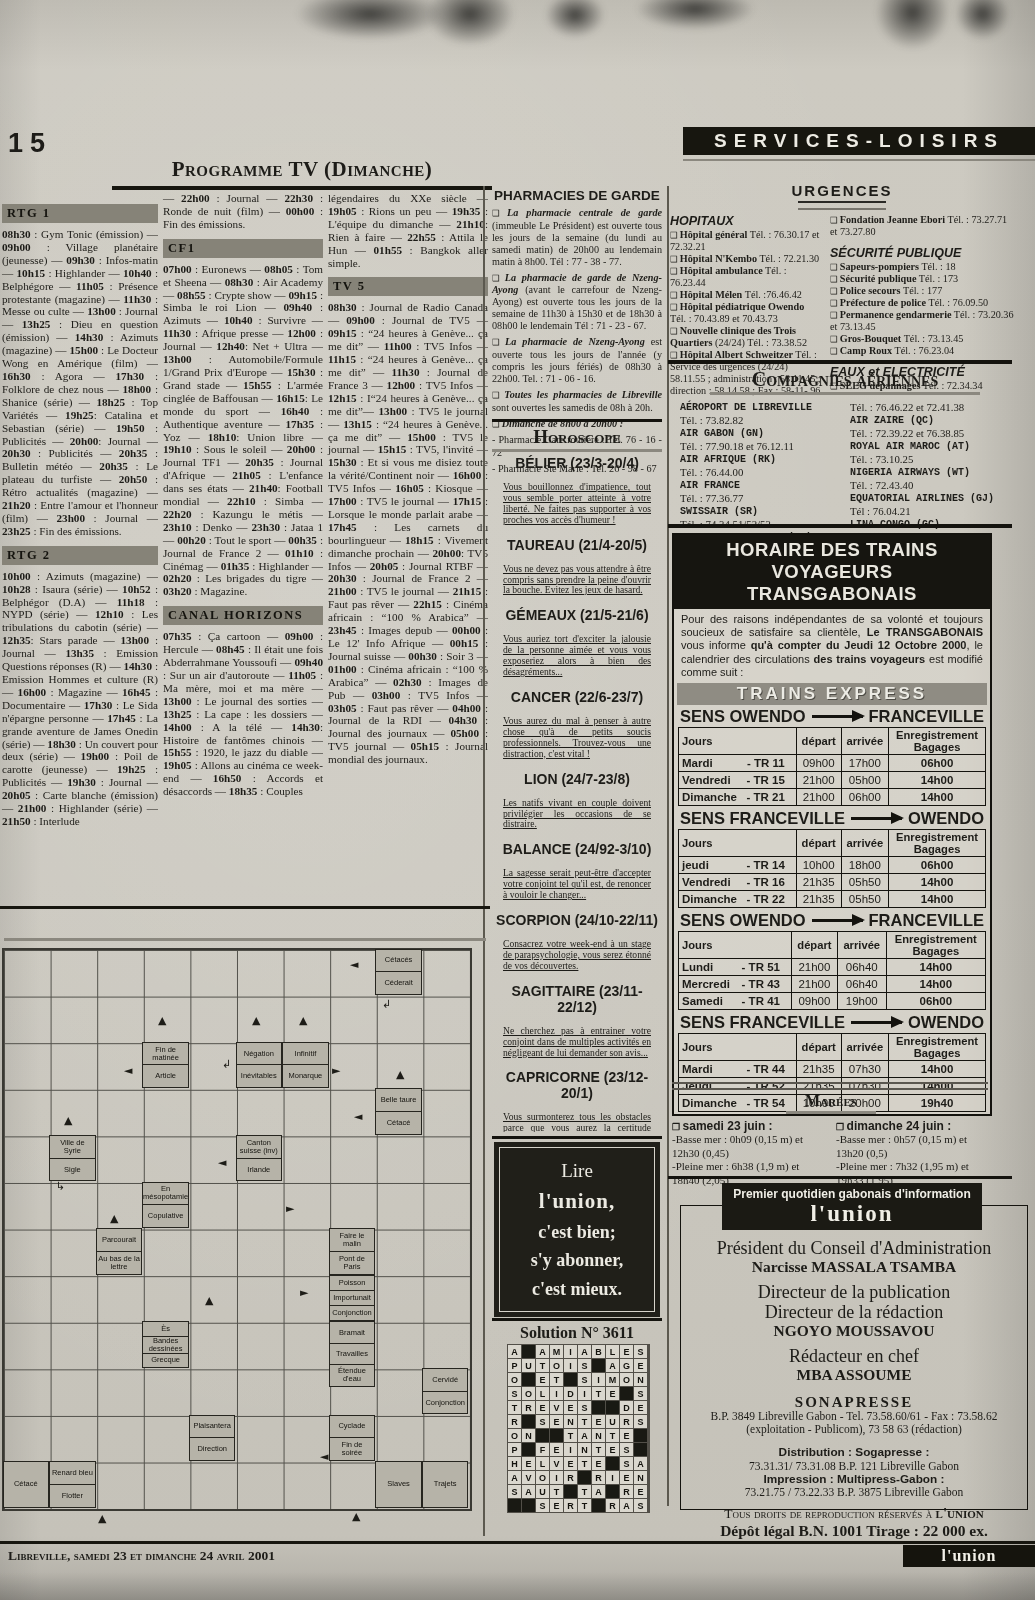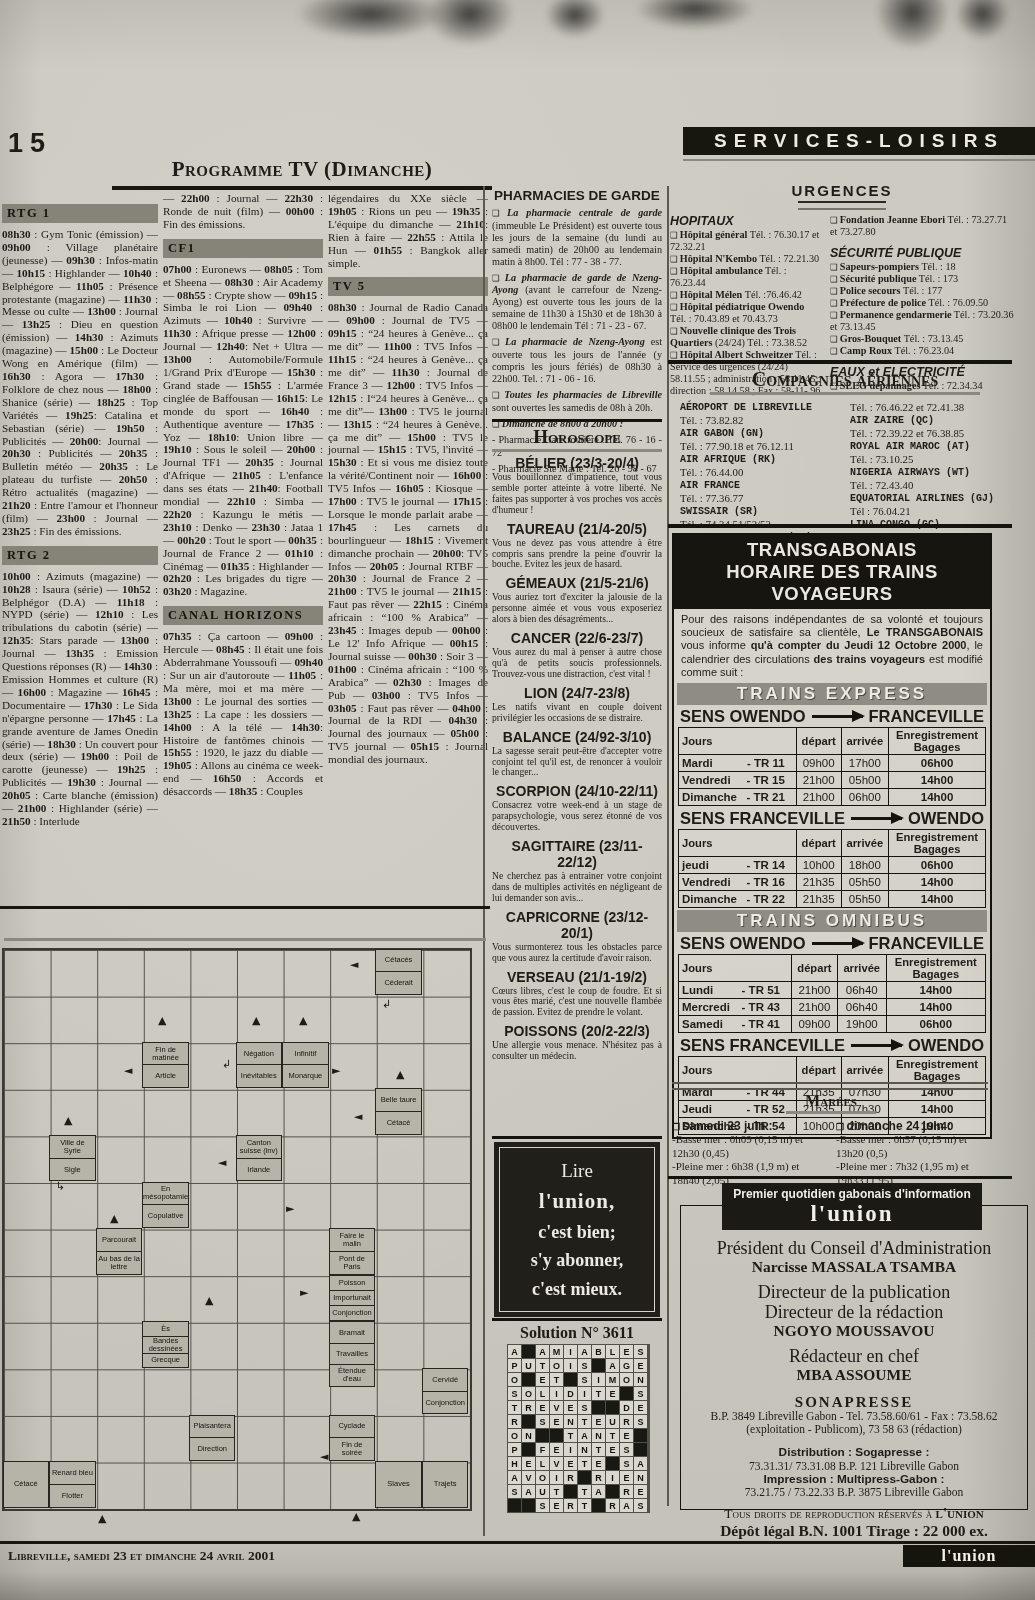--- a/index.html
+++ b/index.html
@@ -25,21 +25,21 @@
   .tvtext b{font-weight:bold;}
   
   .ph-title{font-family:"Liberation Sans",sans-serif;font-weight:bold;font-size:13.5px;text-align:center;margin:0 0 3px;}
   .ph-item{font-size:10.2px;line-height:11.9px;margin:4px 0;text-align:justify;}
   .ph-bullet{font-size:8.5px;}
   .ph-lead{font-style:italic;font-weight:bold;}
   .divider{background:#14130e;height:3px;}
   .horo-title{font-variant:small-caps;font-weight:bold;font-size:19px;text-align:center;margin:0;}
   .sign{margin:3px 0 5px;}
   .sign-h{font-family:"Liberation Sans",sans-serif;font-weight:bold;font-size:14px;text-align:center;margin:1px 0;}
-  .sign-p{font-size:9.6px;line-height:10.9px;text-align:justify;margin:0;}
+  .sign-p{font-size:9.6px;line-height:10.9px;text-align:justify;margin:11px;text-decoration:underline;}
   .adbox{background:#201f19;padding:5px;}
   .adbox-in{border:1.5px solid #d6d3ca;color:#eceae2;text-align:center;display:flex;flex-direction:column;
     justify-content:space-evenly;height:155px;padding:4px 0;}
   .ad-l1{font-size:19px;}
   .ad-l2{font-size:21px;font-weight:bold;letter-spacing:1px;}
   .ad-l3{font-size:18px;font-weight:bold;}
   .sol-title{font-weight:bold;font-size:16px;text-align:center;margin:0;}
   .sol-grid{display:grid;grid-template-columns:repeat(10,13px);grid-auto-rows:13px;gap:1px;background:#524f48;
     padding:1px;width:141px;}
   .sol-cell{background:#dad7ce;display:flex;align-items:center;justify-content:center;
@@ -493,22 +493,22 @@
             <b>LINA CONGO (GC)</b>
             <span>Tél : 73.77.07</span>
           </div>
         </div>
     </div>
   </div>
   <div class="abs divider" style="left:668px;top:524px;width:344px;height:3.5px;"></div>
 
   <div class="abs train-box" style="left:672px;top:533px;width:316px;">
     <div class="train-head">
+      <div>HORAIRE DES TRAINS VOYAGEURS</div>
       <div>TRANSGABONAIS</div>
-      <div>HORAIRE DES TRAINS VOYAGEURS</div>
     </div>
     <p class="train-intro"><span>Pour des raisons indépendantes de sa volonté et toujours soucieux de satisfaire sa clientèle, </span><b>Le TRANSGABONAIS</b><span> vous informe </span><b>qu'à compter du Jeudi 12 Octobre 2000</b><span>, le calendrier des circulations </span><b>des trains voyageurs</b><span> est modifié comme suit :</span></p>
     <div class="train-banner">TRAINS EXPRESS</div>
 
     <div class="sens">
         <span>SENS OWENDO</span>
         <span class="sensline"></span>
         <span>FRANCEVILLE</span>
       </div>
     <table class="ttable">
@@ -605,21 +605,20 @@
                 <span>- TR 22</span>
               </span>
             </td>
           <td>21h35</td>
           <td>05h50</td>
           <td class="c-reg">14h00</td>
         </tr>
         </tbody>
     </table>
 
-    <div class="train-banner">TRAINS OMNIBUS</div>
 
     <div class="sens">
         <span>SENS OWENDO</span>
         <span class="sensline"></span>
         <span>FRANCEVILLE</span>
       </div>
     <table class="ttable">
       <thead>
           <tr>
         <th style="text-align:left;">Jours</th>

